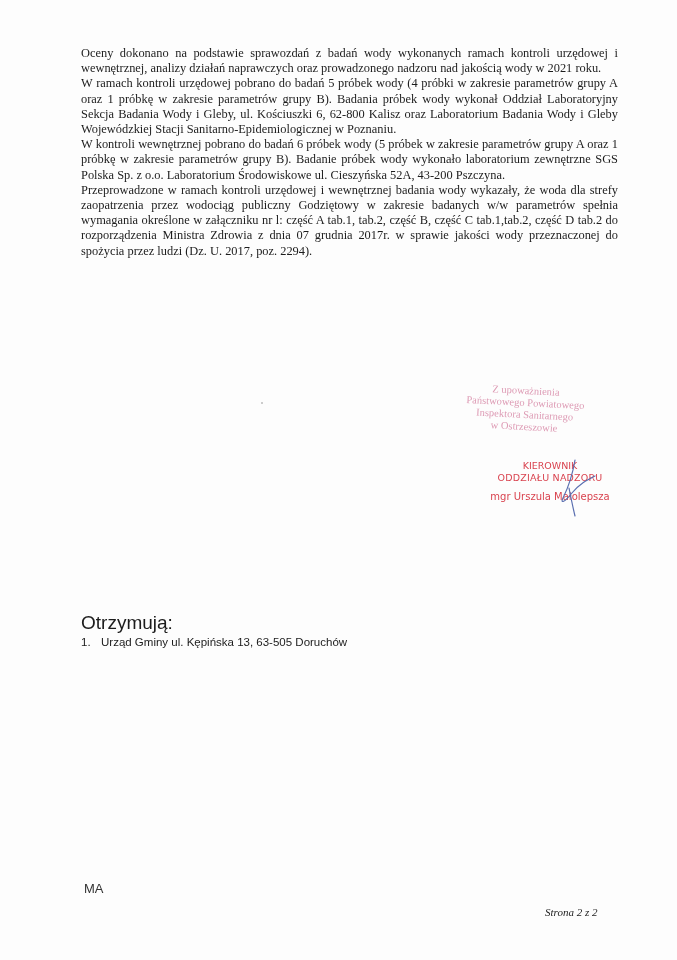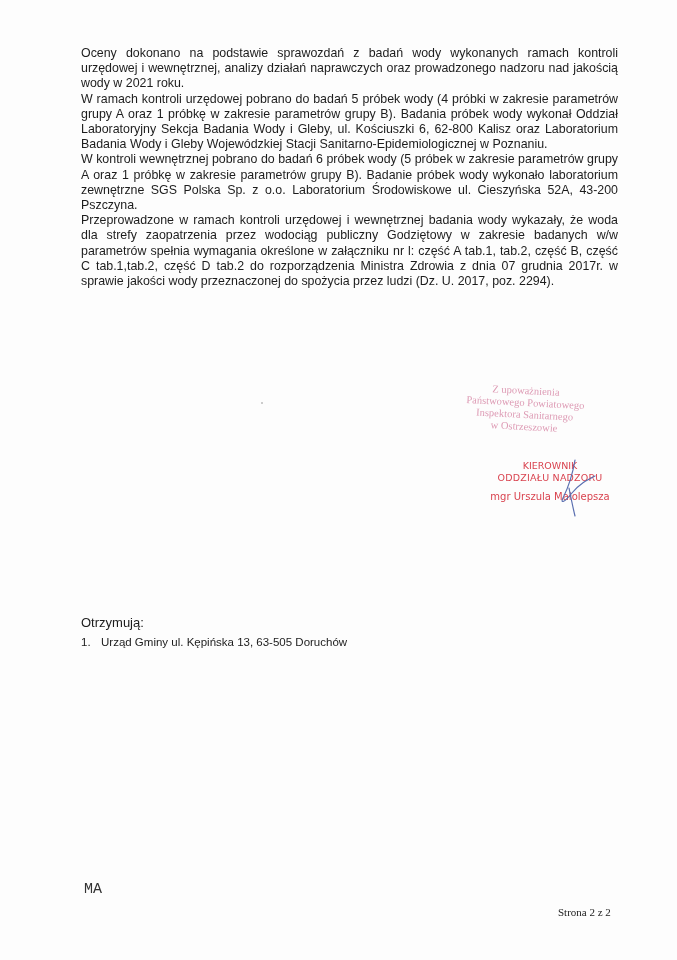--- a/index.html
+++ b/index.html
@@ -1,20 +1,20 @@
 <!DOCTYPE html>
 <html><head>
 <meta charset="utf-8">
 <style>
   html, body { margin: 0; padding: 0; background: #ffffff; }
   body { width: 677px; height: 960px; position: relative; overflow: hidden; }
   .page { position: absolute; left: 0; top: 0; width: 677px; height: 960px; background: #fdfdfd; }
   .body-text {
     position: absolute; left: 81px; top: 46px; width: 537px;
-    font-family: Liberation Sans, sans-serif; font-size: 12.4px; line-height: 15.2px;
+    font-family: Liberation Serif, serif; font-size: 12.4px; line-height: 15.2px;
     color: #1c1c1c; text-align: justify;
   }
   .body-text p { margin: 0; }
   .stamp-auth {
     position: absolute; left: 450px; top: 385px; width: 150px;
     font-family: "Liberation Serif", serif; font-size: 10.5px; line-height: 12px;
     color: #d88aa8; text-align: center; transform: rotate(3deg); opacity: 0.85;
   }
   .stamp-auth div { white-space: nowrap; }
   .stamp-head {
@@ -22,30 +22,30 @@
     font-family: "DejaVu Sans", sans-serif; color: #d9434f; text-align: center;
   }
   .stamp-head .l1 { font-size: 9.5px; line-height: 12px; }
   .stamp-head .l2 { font-size: 9.5px; line-height: 12px; font-weight: normal; letter-spacing: 0.2px; }
   .stamp-head .l3 { font-size: 10px; line-height: 14px; margin-top: 6px; }
   .signature { position: absolute; left: 545px; top: 458px; width: 60px; height: 60px; }
   .recipients {
     position: absolute; left: 81px; top: 614px;
     font-family: "Liberation Sans", sans-serif; font-size: 12px; color: #1c1c1c;
   }
-  .recipients .title { font-size: 13px; line-height: 18px; margin-bottom: 2px; }
+  .recipients .title { font-size: 19px; line-height: 18px; margin-bottom: 2px; }
   .recipients .item { font-size: 11.5px; line-height: 16px; }
   .recipients .num { display: inline-block; width: 20px; }
   .footer-left {
     position: absolute; left: 84px; top: 881px;
-    font-family: Liberation Mono, monospace; font-size: 15px; color: #333;
+    font-family: Liberation Sans, sans-serif; font-size: 13px; color: #333;
   }
   .footer-right {
-    position: absolute; left: 558px; top: 906px;
-    font-family: "Liberation Serif", serif; font-size: 11px; color: #222;
+    position: absolute; left: 545px; top: 906px;
+    font-family: "Liberation Serif", serif; font-size: 11px; color: #222; font-style: italic;
   }
   .dot { position: absolute; left: 261px; top: 402px; width: 2px; height: 2px; background: #ccc; }
 </style>
 </head>
 <body>
 
 <div class="page">
 
   <div class="body-text">
     <p>Oceny dokonano na podstawie sprawozdań z badań wody wykonanych ramach kontroli urzędowej i wewnętrznej, analizy działań naprawczych oraz prowadzonego nadzoru nad jakością wody w 2021 roku.</p>

